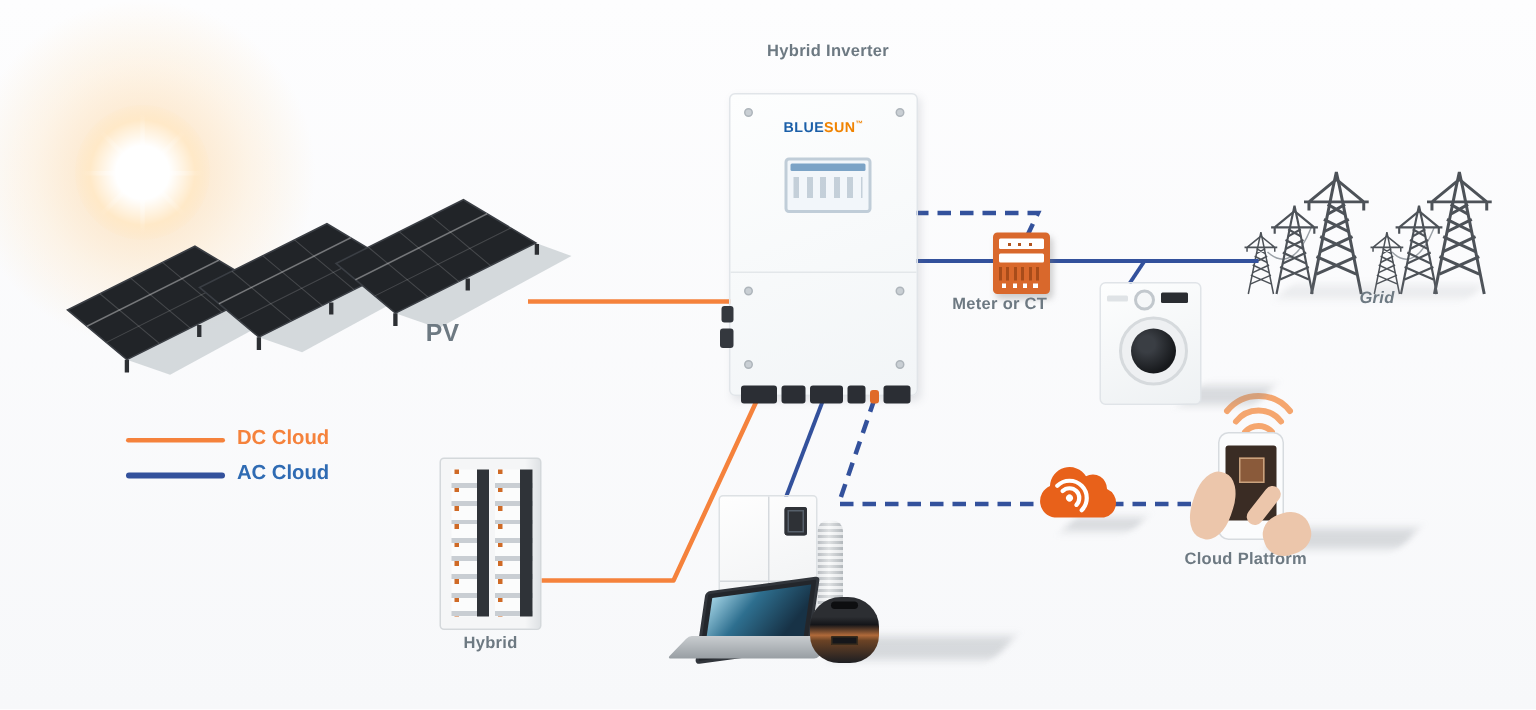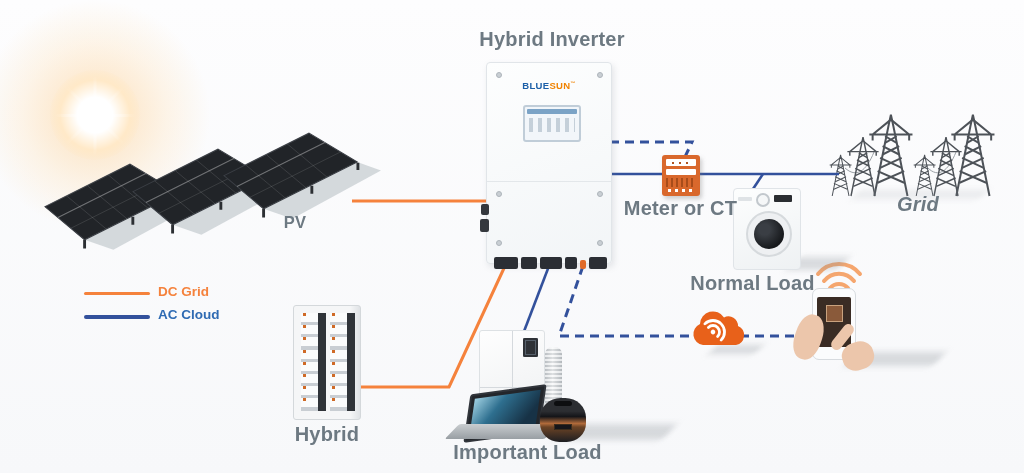--- a/index.html
+++ b/index.html
@@ -6,21 +6,21 @@
   .stage{
     position:relative;width:1024px;height:473px;overflow:hidden;
     font-family:"Liberation Sans",sans-serif;
     background:
       radial-gradient(circle 160px at 95px 115px, rgba(255,196,120,.50), rgba(255,222,175,.28) 45%, rgba(255,255,255,0) 72%),
       linear-gradient(180deg,#fdfdfe 0%,#f7f8fa 100%);
   }
   .abs{position:absolute;}
   svg.layer{position:absolute;left:0;top:0;z-index:1;}
   .dev{position:absolute;z-index:2;}
-  .lbl{position:absolute;z-index:3;color:#6d7982;font-size:20px;font-weight:700;text-align:center;letter-spacing:.2px;}
+  .lbl{position:absolute;z-index:3;color:#6d7982;font-size:11px;font-weight:700;text-align:center;letter-spacing:.2px;}
   .shadow{position:absolute;z-index:1;background:rgba(140,146,152,.30);transform:skewX(-42deg);filter:blur(3px);border-radius:4px;}
 
   
   .sun-core{left:50px;top:70px;width:90px;height:90px;border-radius:50%;z-index:1;
     background:radial-gradient(circle,#ffffff 0 28%,#ffe9c8 55%,rgba(255,233,200,0) 75%);}
   .ray{position:absolute;left:55px;top:113.5px;width:80px;height:3px;z-index:1;opacity:.8;
     background:linear-gradient(90deg,rgba(255,255,255,0),#fff,rgba(255,255,255,0));}
 
   
   .leg-line{position:absolute;z-index:3;height:3px;border-radius:2px;}
@@ -176,21 +176,21 @@
     </g>
   </svg>
 
   <div class="shadow" style="left:792px;top:257px;width:52px;height:13px;"></div>
   <div class="shadow" style="left:560px;top:424px;width:110px;height:16px;"></div>
   <div class="shadow" style="left:712px;top:345px;width:48px;height:9px;"></div>
   <div class="shadow" style="left:850px;top:352px;width:90px;height:14px;"></div>
   <div class="shadow" style="left:855px;top:190px;width:130px;height:9px;opacity:.5;"></div>
 
   <div class="leg-line leg-dc-line"></div>
-  <div class="leg-dc-text">DC Grid</div>
+  <div class="leg-dc-text">DC Cloud</div>
   <div class="leg-line leg-ac-line"></div>
   <div class="leg-ac-text">AC Cloud</div>
 
   <div class="dev inverter">
     <div class="screw" style="left:9px;top:9px;"></div>
     <div class="screw" style="left:110px;top:9px;"></div>
     <div class="screw" style="left:9px;top:128px;"></div>
     <div class="screw" style="left:110px;top:128px;"></div>
     <div class="screw" style="left:9px;top:177px;"></div>
     <div class="screw" style="left:110px;top:177px;"></div>
@@ -266,19 +266,18 @@
   <div class="dev phone">
     <div class="scr">
       <div class="sq"></div>
     </div>
   </div>
   <div class="finger"></div>
   <div class="hand palm-r"></div>
 
   <div class="lbl" style="left:452px;top:28px;width:200px;">Hybrid Inverter</div>
   <div class="lbl" style="left:265px;top:213px;width:60px;font-size:16.5px;">PV</div>
-  <div class="lbl" style="left:608px;top:197px;width:145px;">Meter or CT</div>
-  <div class="lbl" style="left:685px;top:272px;width:135px;">Normal Load</div>
+  <div class="lbl" style="left:594px;top:197px;width:145px;">Meter or CT</div>
   <div class="lbl" style="left:878px;top:193px;width:80px;font-style:italic;">Grid</div>
-  <div class="lbl" style="left:445px;top:441px;width:165px;">Important Load</div>
+  <div class="lbl" style="left:748px;top:367px;width:165px;">Cloud Platform</div>
   <div class="lbl" style="left:281px;top:423px;width:92px;">Hybrid</div>
 
 </div>
 
 </body></html>

